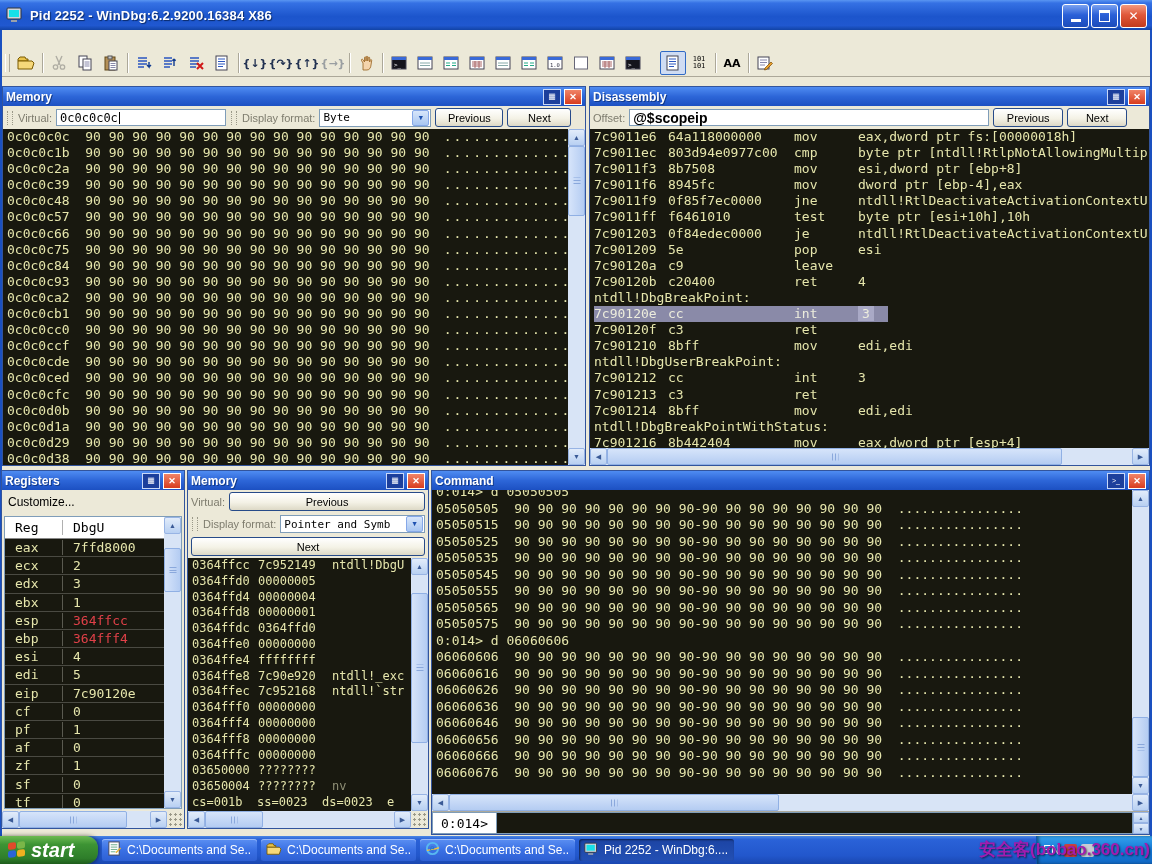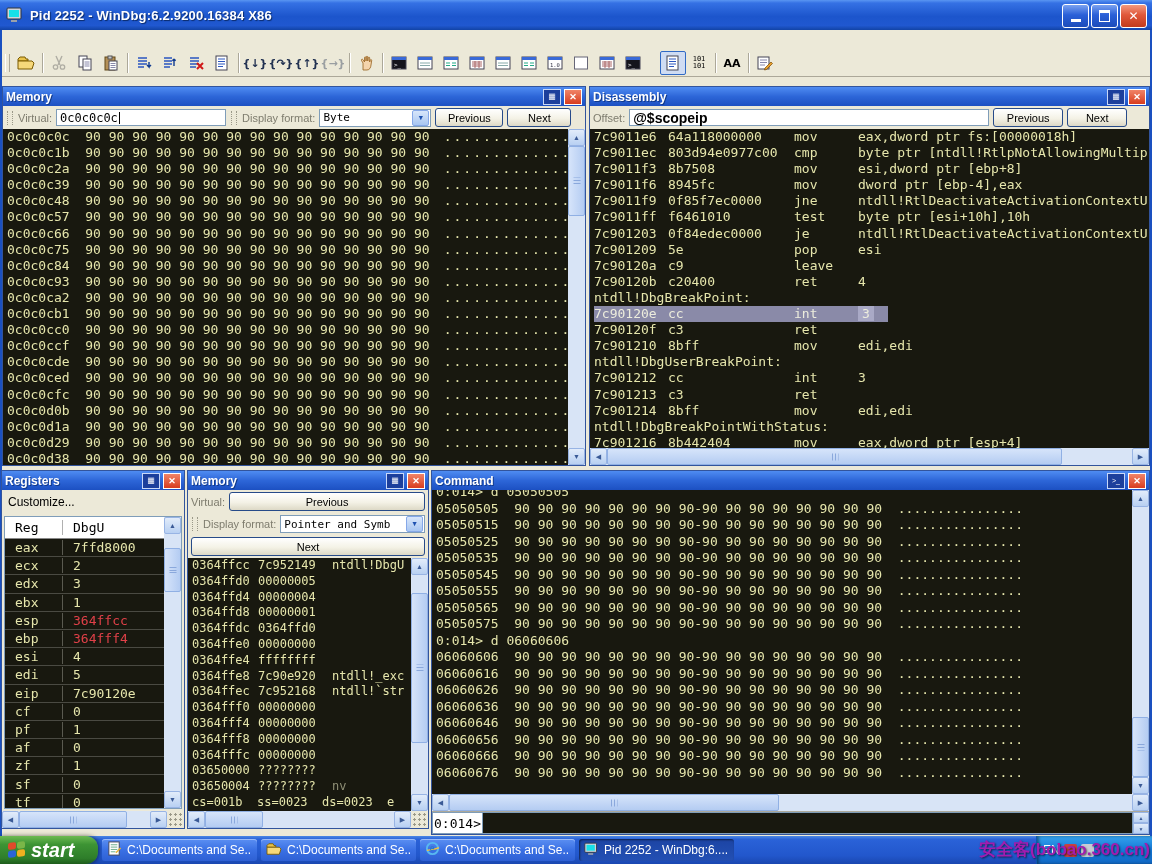--- a/index.html
+++ b/index.html
@@ -94,21 +94,21 @@
   .regrow .c1{width:58px;padding-left:10px;border-right:1px solid #5a5a50;box-sizing:border-box;flex:none;}
   .regrow .c2{padding-left:10px;}
   .regrow .red{color:#e04048;}
   
   .m2row .a2{display:inline-block;width:66px;}
   .m2row .v2{display:inline-block;width:74px;}
   .m2row .dim{color:#8f8f76;}
   
   .cmdinput{flex:none;height:22px;display:flex;border-top:1px solid #aca899;background:#ece9d8;align-items:stretch;}
   .prompt{background:#fff;border:1px solid #7f9db9;color:#000;font-family:"DejaVu Sans Mono",monospace;
-    font-size:13px;display:flex;align-items:center;padding:0 1px;flex:none;}
+    font-size:13px;display:flex;align-items:center;padding:0 8px;flex:none;}
   .cmdedit{flex:1;background:#18180f;border:1px solid #7f9db9;border-left:none;}
   .spinner{width:16px;flex:none;display:flex;flex-direction:column;}
   .spinner div{flex:1;border:1px solid #98b4e4;background:linear-gradient(180deg,#e2ecfa,#b8d0f2);
     color:#3a5a96;font-size:5px;display:flex;align-items:center;justify-content:center;}
   
   .taskbar{position:absolute;left:0;top:836px;width:1152px;height:28px;
     background:linear-gradient(180deg,#4b87e4 0%,#2a62d8 12%,#2257cc 70%,#1a47b0 100%);display:flex;align-items:center;}
   .startbtn{height:28px;width:98px;flex:none;border-radius:0 12px 12px 0;display:flex;align-items:center;
     background:linear-gradient(180deg,#6cba52 0%,#3d9434 30%,#2e7d2a 80%,#1e5c1c 100%);
     box-shadow:1px 0 4px #0008;color:#fff;font-weight:bold;font-style:italic;font-size:20px;padding-left:8px;box-sizing:border-box;gap:5px;}

